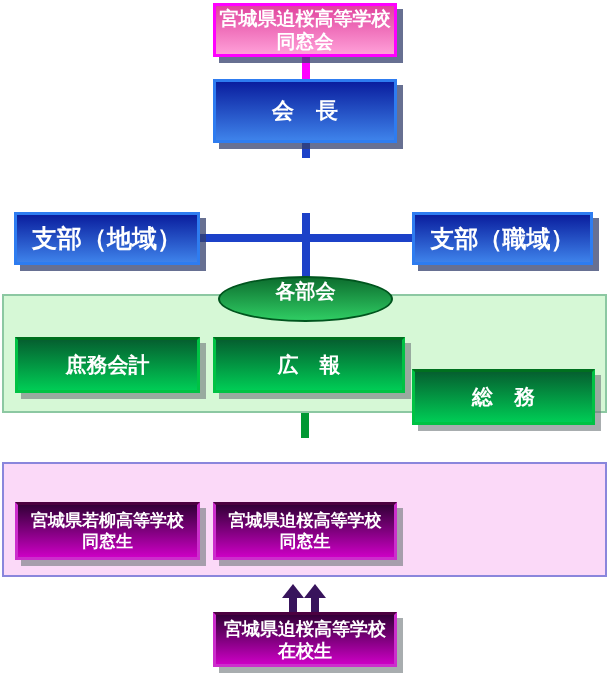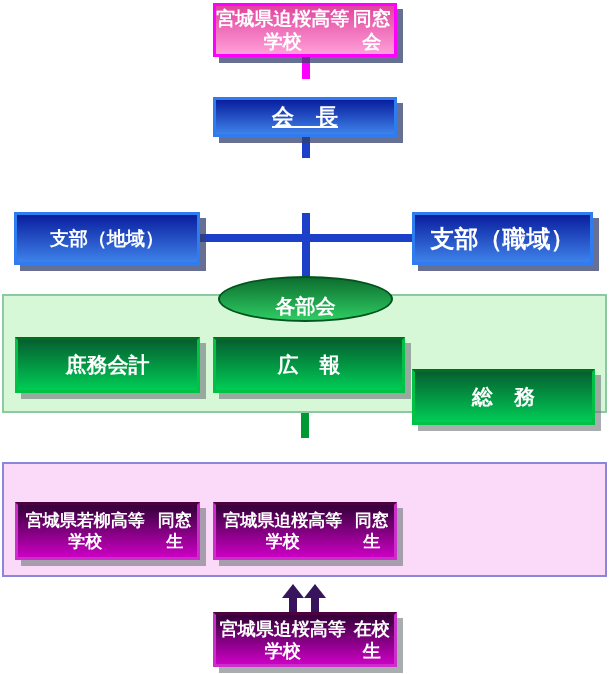--- a/index.html
+++ b/index.html
@@ -1,21 +1,21 @@
 <!DOCTYPE html>
 <html><head>
 <meta charset="utf-8">
 <style>
   html,body{margin:0;padding:0;background:#ffffff;}
   .canvas{
     position:relative;width:609px;height:674px;background:#ffffff;
     font-family:"Liberation Sans", sans-serif;overflow:hidden;
   }
   .node{
-    position:absolute;box-sizing:border-box;display:flex;flex-direction:row;
+    position:absolute;box-sizing:border-box;display:flex;flex-direction:column;
     align-items:center;justify-content:center;text-align:center;
     color:#ffffff;font-weight:bold;
   }
   
   .pinkbox{
     border:3px solid #ff00ff;
     background:linear-gradient(#e0449e,#ff9fd8);
     box-shadow:6px 6px 0 rgba(52,64,110,0.75);
     font-size:19px;line-height:23px;
   }
@@ -35,21 +35,21 @@
     justify-content:center;
   }
   
   .purplebox{
     border:3px solid #cc2ecc;border-top-color:#4c0040;
     background:linear-gradient(#330038,#cc00c4);
     box-shadow:6px 6px 0 rgba(110,118,122,0.6);
     font-size:17px;line-height:21px;
   }
   .ellipse{
-    position:absolute;box-sizing:border-box;display:flex;align-items:flex-end;
+    position:absolute;box-sizing:border-box;display:flex;align-items:flex-start;
     justify-content:center;border-radius:50%;color:#ffffff;font-weight:bold;
     z-index:5;
   }
   .ellipse.green{
     border:2px solid #00551e;
     background:linear-gradient(#0d6e2f,#2fcc63);
     font-size:20px;
   }
   .ellipse.purple{
     border:2px solid #3c0048;
@@ -87,26 +87,26 @@
   <div class="conn green" style="left:301px;top:413px;width:8px;height:25px;"></div>
 
   <div class="panel green" style="left:2px;top:294px;width:605px;height:119px;"></div>
   <div class="panel pink" style="left:2px;top:462px;width:605px;height:115px;"></div>
 
   <div class="node pinkbox z3" style="left:213px;top:3px;width:184px;height:54px;">
     <span>宮城県迫桜高等学校</span>
     <span>同窓会</span>
   </div>
 
-  <div class="node bluebox z3" style="left:213px;top:97px;width:184px;height:40px;text-decoration:underline;">
+  <div class="node bluebox z3" style="left:213px;top:79px;width:184px;height:64px;">
     <span>会　長</span>
   </div>
 
 
-  <div class="node bluebox z3" style="left:14px;top:212px;width:186px;height:53px;font-size:19px;">
+  <div class="node bluebox z3" style="left:14px;top:212px;width:186px;height:53px;font-size:25px;">
     <span>支部（地域）</span>
   </div>
   <div class="node bluebox z3" style="left:412px;top:212px;width:181px;height:53px;font-size:24px;">
     <span>支部（職域）</span>
   </div>
 
   <div class="ellipse green" style="left:218px;top:276px;width:175px;height:46px;">
     <span>各部会</span>
   </div>
 

